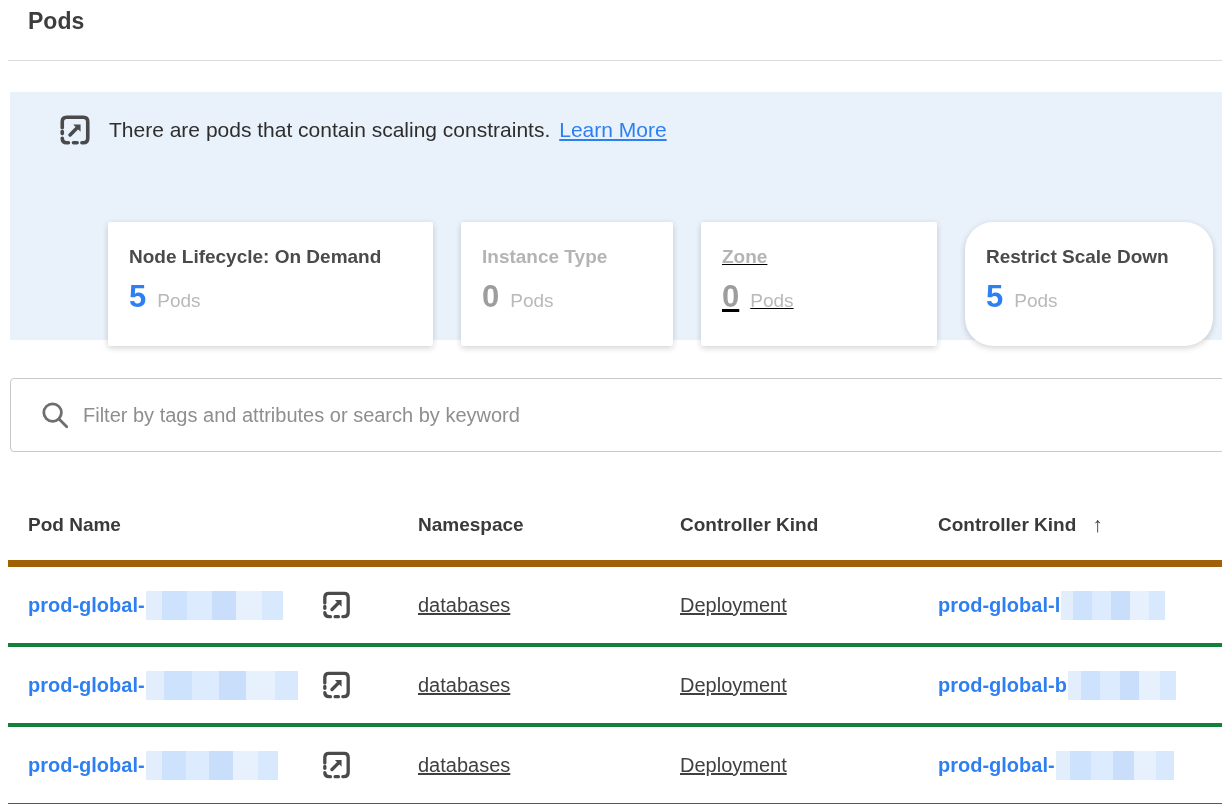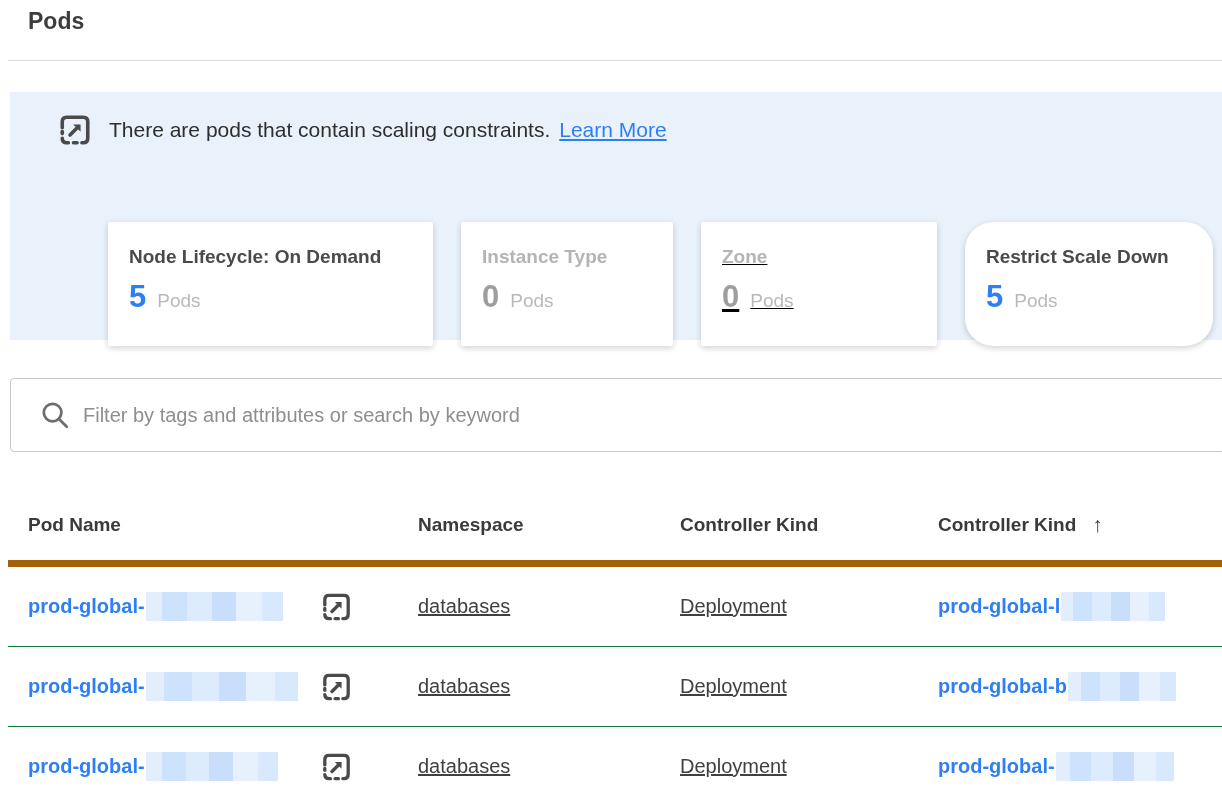--- a/index.html
+++ b/index.html
@@ -35,21 +35,21 @@
   .search-input { position:absolute; left:72px; right:16px; top:0; height:100%; border:none; outline:none; background:transparent; font-family:"Liberation Sans",sans-serif; font-size:20px; color:#b91c1c; }
   .search-input::placeholder { color:#8e8e8e; opacity:1; }
 
   
   .table { position:absolute; left:8px; right:0; top:490px; }
   .tgrid { display:grid; grid-template-columns:390px 262px 258px 1fr; align-items:center; padding-left:20px; }
   .thead { height:77px; border-bottom:7px solid #a16207; }
   .th { font-size:19px; font-weight:600; color:#3a3a3a; }
   .th-sort { display:flex; align-items:center; }
   .sort-arrow { margin-left:16px; font-size:21px; font-weight:400; color:#3a3a3a; cursor:pointer; }
-  .trow { height:80px; border-bottom:1px solid #15803d; }
+  .trow { height:80px; border-bottom:4px solid #15803d; }
   .col-pod { position:relative; display:flex; align-items:center; }
   .podlink { font-size:20px; font-weight:600; color:#2d7ff2; cursor:pointer; display:inline-flex; align-items:center; white-space:nowrap; }
   .cell-ns, .cell-kind { font-size:20px; color:#404040;text-decoration:underline; }
   .row-scale-icon { position:absolute; left:292px; top:50%; transform:translateY(-50%); width:33px; height:33px; cursor:pointer; }
   .row-scale-icon svg { width:33px; height:33px; display:block; }
 
   .redact { display:inline-block; height:29px; margin-left:1px; vertical-align:middle;
     background:linear-gradient(90deg,#e3eefd 0 12%,#cde2fc 12% 30%,#dcebfd 30% 48%,#c8defb 48% 66%,#e7f1fe 66% 85%,#d9e9fd 85% 100%); }
 </style>
 </head>

